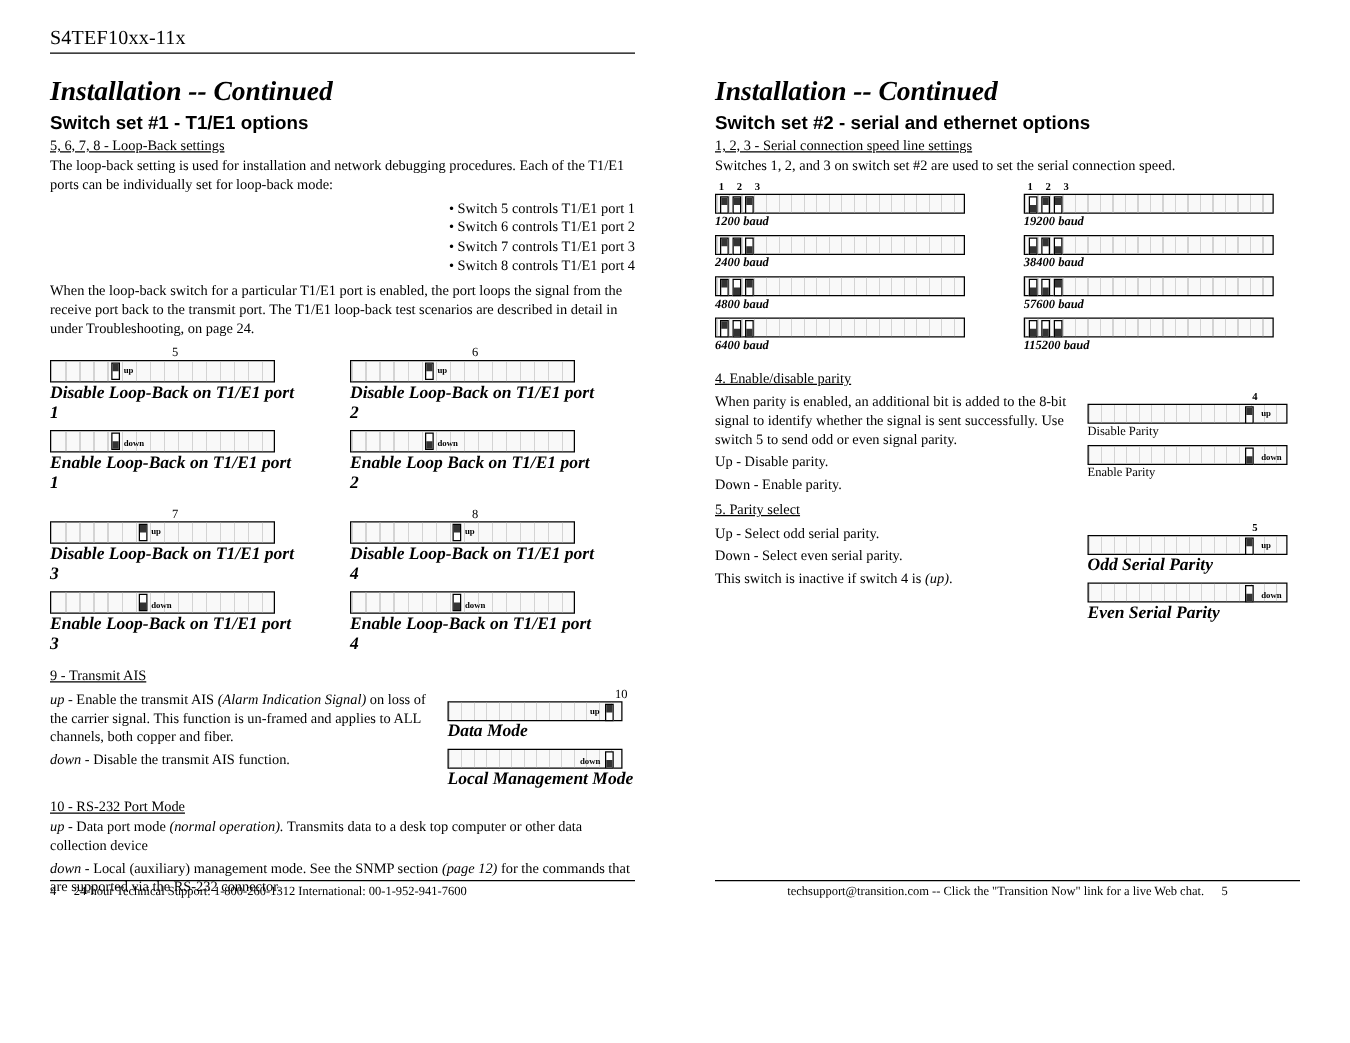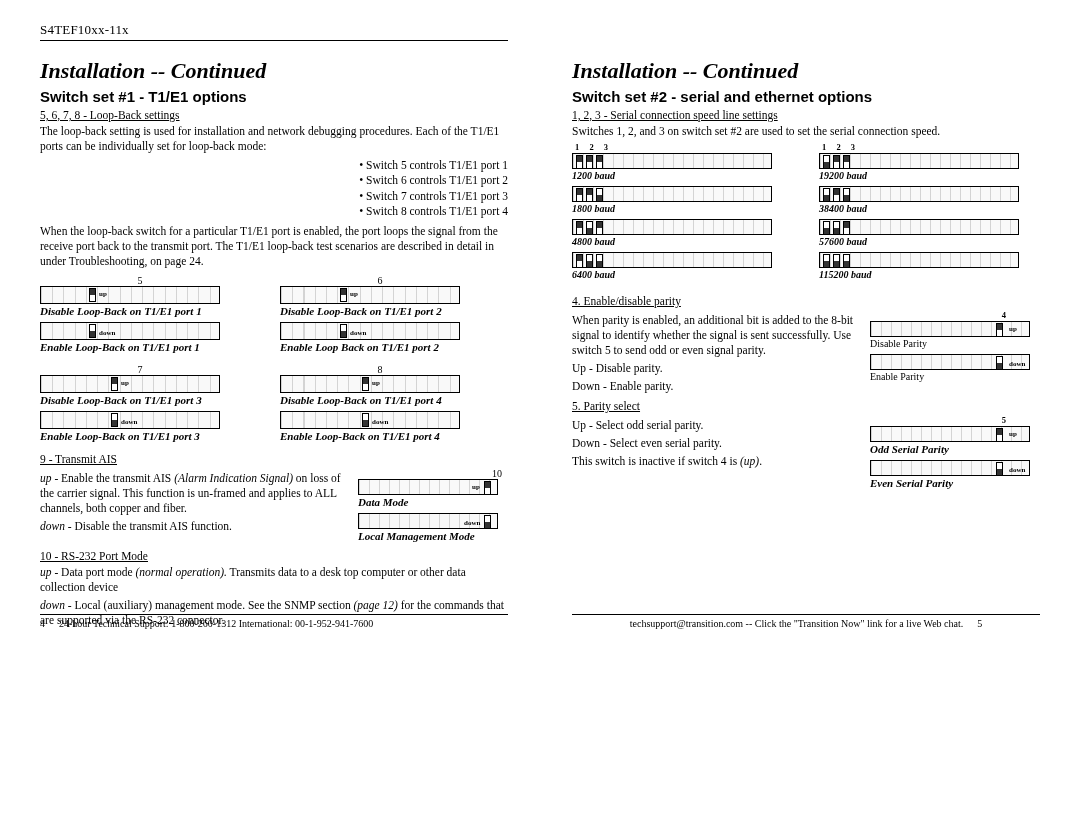--- a/index.html
+++ b/index.html
@@ -13,21 +13,21 @@
     background: #fff;
   }
   .pages { display: flex; }
   .page {
     width: 540px;
     padding: 22px 32px 12px 40px;
     position: relative;
   }
   .page.right { padding: 22px 40px 12px 32px; }
   .doc-header {
-    font-size: 13px;
+    font-size: 16px;
     border-bottom: 1px solid #000;
     padding-bottom: 2px;
     margin-bottom: 4px;
     letter-spacing: 0.2px;
   }
   h1.install {
     font-size: 22px;
     font-style: italic;
     font-weight: bold;
     margin: 17px 0 4px 0;
@@ -64,21 +64,21 @@
     opacity: 0.6;
   }
   .slot {
     position: absolute; top: 1px; height: 14px; width: 7px;
     border: 1px solid #000; background: #fff;
   }
   .knob { position: absolute; width: 5px; height: 6px; background: #333; left: 0; }
   .knob.up { top: 0; }
   .knob.down { bottom: 0; }
   .smlabel { position: absolute; font-size: 7px; font-weight: bold; }
-  .caption { font-size: 11px; font-weight: bold; font-style: italic; margin: 1px 0 5px 0; }
+  .caption { font-size: 14px; font-weight: bold; font-style: italic; margin: 1px 0 5px 0; }
   .caption.plain { font-style: normal; font-weight: normal; font-size:10px; }
   .row { display: flex; }
   .footer {
     position: absolute; bottom: 14px; left: 40px; right: 32px;
     border-top: 1px solid #000;
     font-size: 10px; padding-top: 3px;
     display: flex; gap: 14px;
   }
   .page.right .footer { left: 32px; right: 40px; justify-content: center; }
   .baudgrid { display: flex; gap: 47px; font-family: Liberation Serif, serif; }
@@ -268,21 +268,21 @@
             <div class="slot" style="left:3px;">
               <div class="knob up"></div>
             </div>
             <div class="slot" style="left:13px;">
               <div class="knob up"></div>
             </div>
             <div class="slot" style="left:23px;">
               <div class="knob down"></div>
             </div>
           </div>
-          <div class="baudlabel">1800 baud</div>
+          <div class="baudlabel">2400 baud</div>
           <div class="rdip" style="width:200px;">
             <div class="hatch"></div>
             <div class="slot" style="left:3px;">
               <div class="knob up"></div>
             </div>
             <div class="slot" style="left:13px;">
               <div class="knob down"></div>
             </div>
             <div class="slot" style="left:23px;">
               <div class="knob up"></div>

